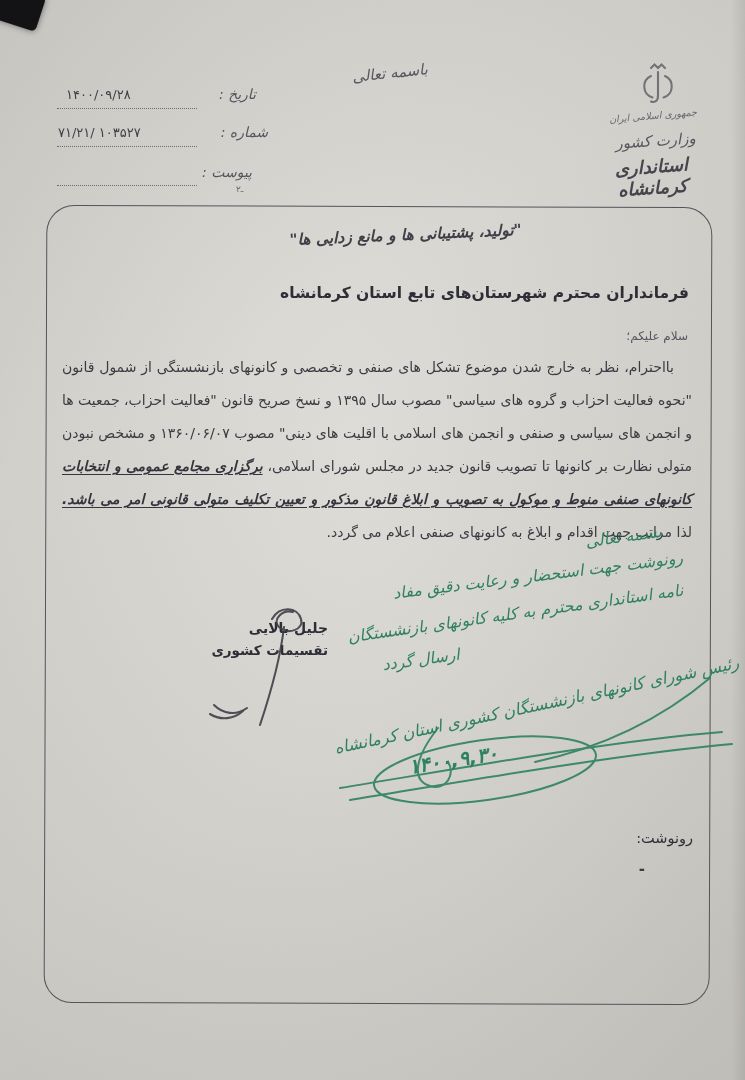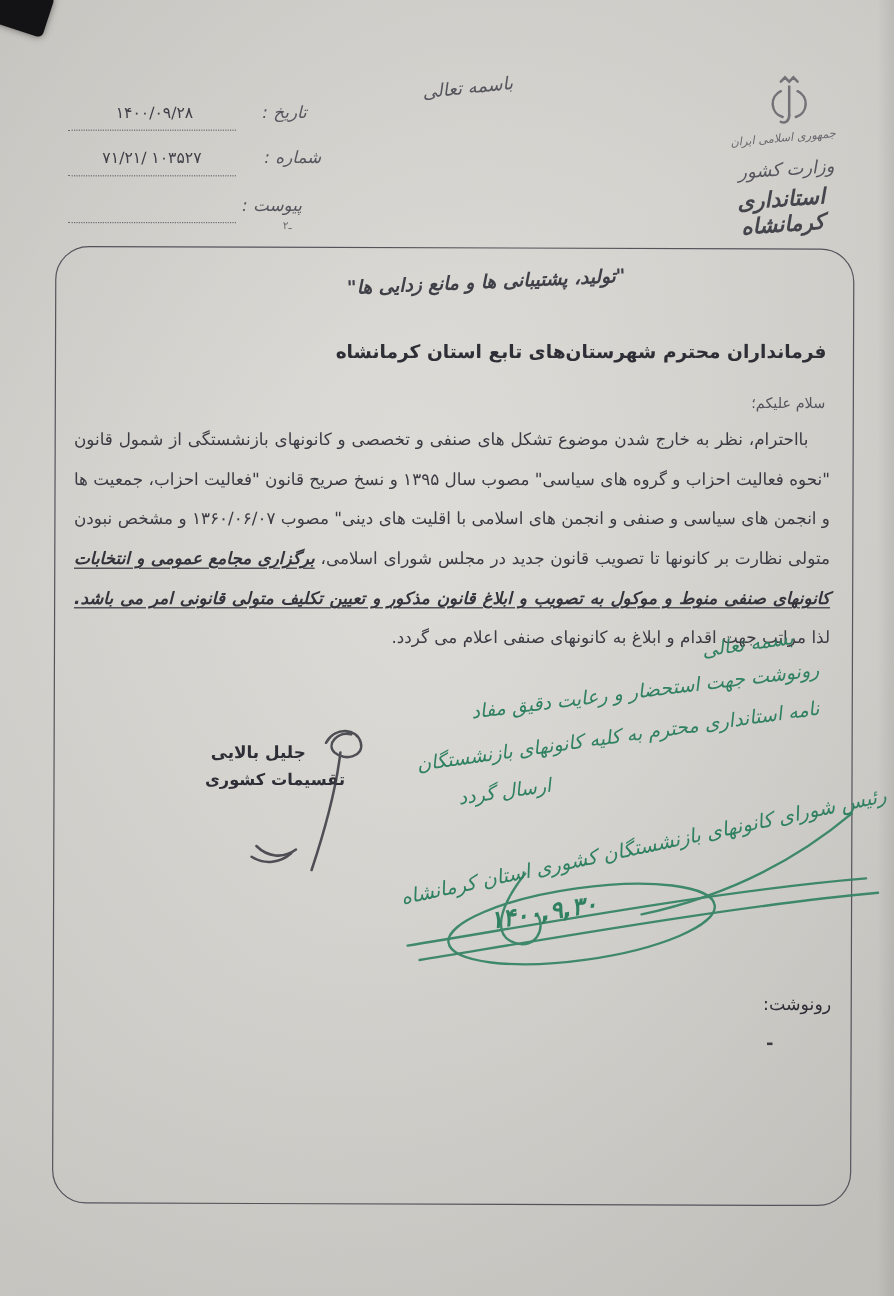--- a/index.html
+++ b/index.html
@@ -21,37 +21,37 @@
   .calli{font-style:italic; color:var(--ink-faded);}
   .nowrap{white-space:nowrap;}
 
   
   .corner-black{left:-14px; top:-12px; width:56px; height:36px; background:#131315;
     transform:rotate(18deg); border-radius:5px; box-shadow:0 0 6px rgba(0,0,0,.5);}
 
   
   .fld-label{font-size:14px; width:60px; text-align:right;}
   .fld-line{border-bottom:1.2px dotted #6b6b72; height:0;}
-  .fld-value{font-size:13px; text-align:center; color:#3f3f47;}
+  .fld-value{font-size:13px; color:#3f3f47;}
 
   
   .letterhead-text{text-align:center;}
 
   
   .frame{left:45px; top:206px; width:664px; height:796px;
     border:1.6px solid var(--border); border-radius:28px; transform:rotate(.2deg);}
 
   .slogan{font-size:15.5px; font-weight:bold; font-style:italic; color:#3f3f48;
     transform:rotate(-2.5deg); text-align:center;}
   .addressee{font-size:15.5px; font-weight:bold; color:var(--ink-strong);}
   .salutation{font-size:12px; color:var(--ink-faded);}
   .bodytext{font-size:14px; line-height:33px; text-align:justify; text-indent:18px; color:var(--ink);}
   .bodytext .emph{font-weight:bold; font-style:italic; text-decoration:underline; text-underline-offset:3px; color:#34343c;}
 
-  .sigblock{text-align:center; color:var(--ink-strong);}
+  .sigblock{color:var(--ink-strong);}
   .sig-name{font-size:14px; font-weight:bold;}
   .sig-title{font-size:13.5px; font-weight:bold; margin-top:6px;}
 
   .hw{color:var(--green); font-style:italic; letter-spacing:.5px;}
 
   .copy-label{font-size:14.5px; font-weight:normal; color:var(--ink-strong);}
   .copy-dash{font-size:15px; font-weight:bold;}
   .copy-item{font-size:13.6px; line-height:32px; text-align:justify; color:var(--ink);}
 
   svg{display:block; overflow:visible;}

